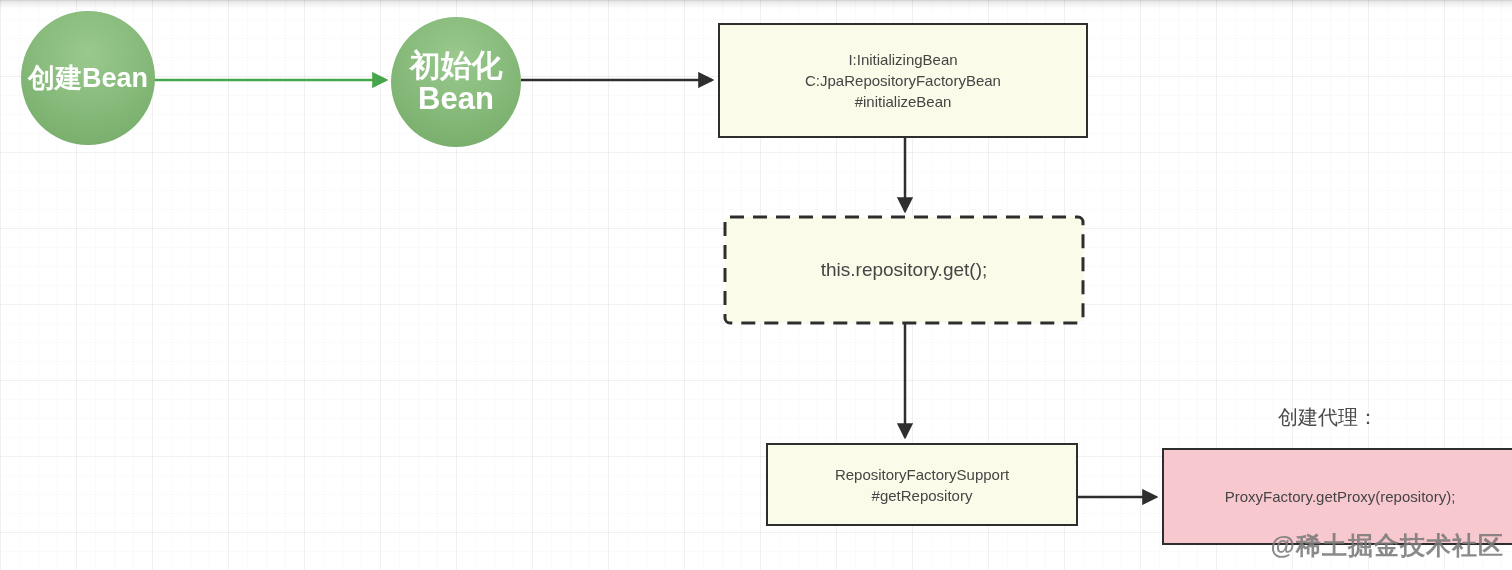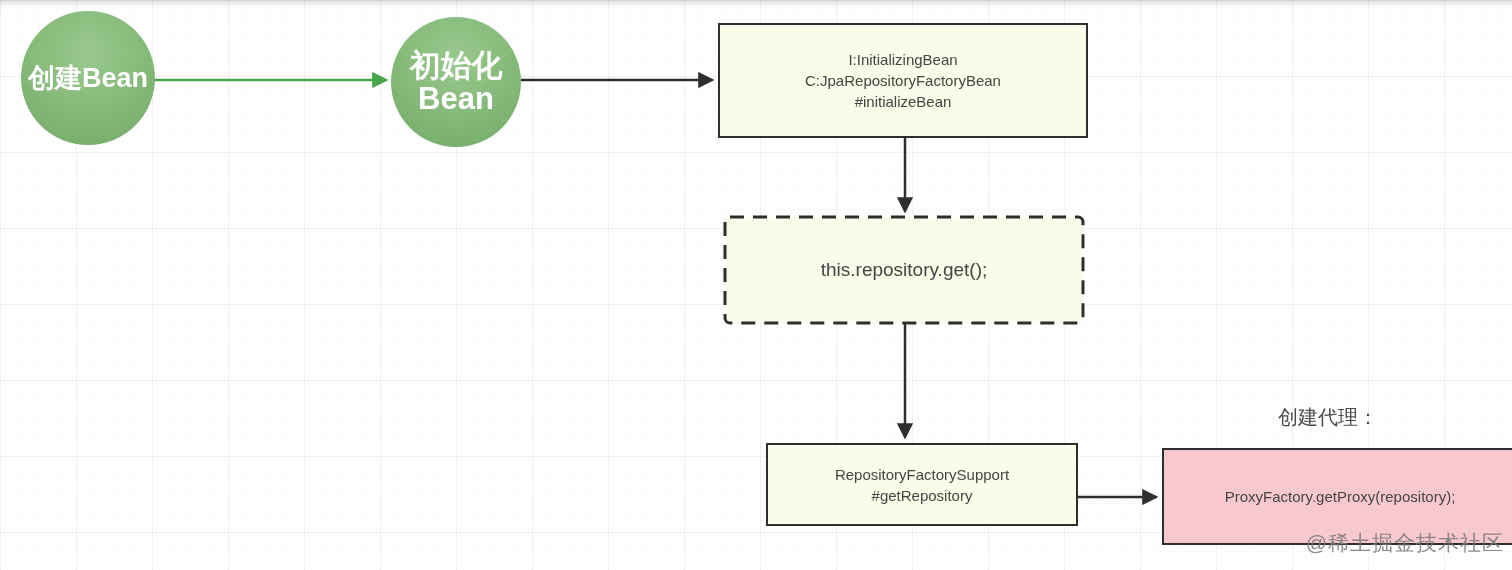--- a/index.html
+++ b/index.html
@@ -57,24 +57,25 @@
     position: absolute;
     left: 1240px; top: 404px; width: 176px;
     text-align: center;
     font-size: 20px;
     color: #4a4a4a;
   }
 
   .watermark {
     position: absolute;
     right: 8px; top: 529px;
-    font-size: 21px;
+    font-size: 25px;
     letter-spacing: 1px;
     color: rgba(122,122,122,0.88);
     z-index: 5;
+    font-weight: bold;
   }
 </style>
 </head>
 <body>
 
 <div class="canvas">
 
   <svg class="arrow-layer" width="1512" height="570" viewBox="0 0 1512 570">
     <defs>
       <marker id="arrow-black" viewBox="0 0 10 10" refX="8.5" refY="5" markerWidth="6.5" markerHeight="6.5" orient="auto-start-reverse">

